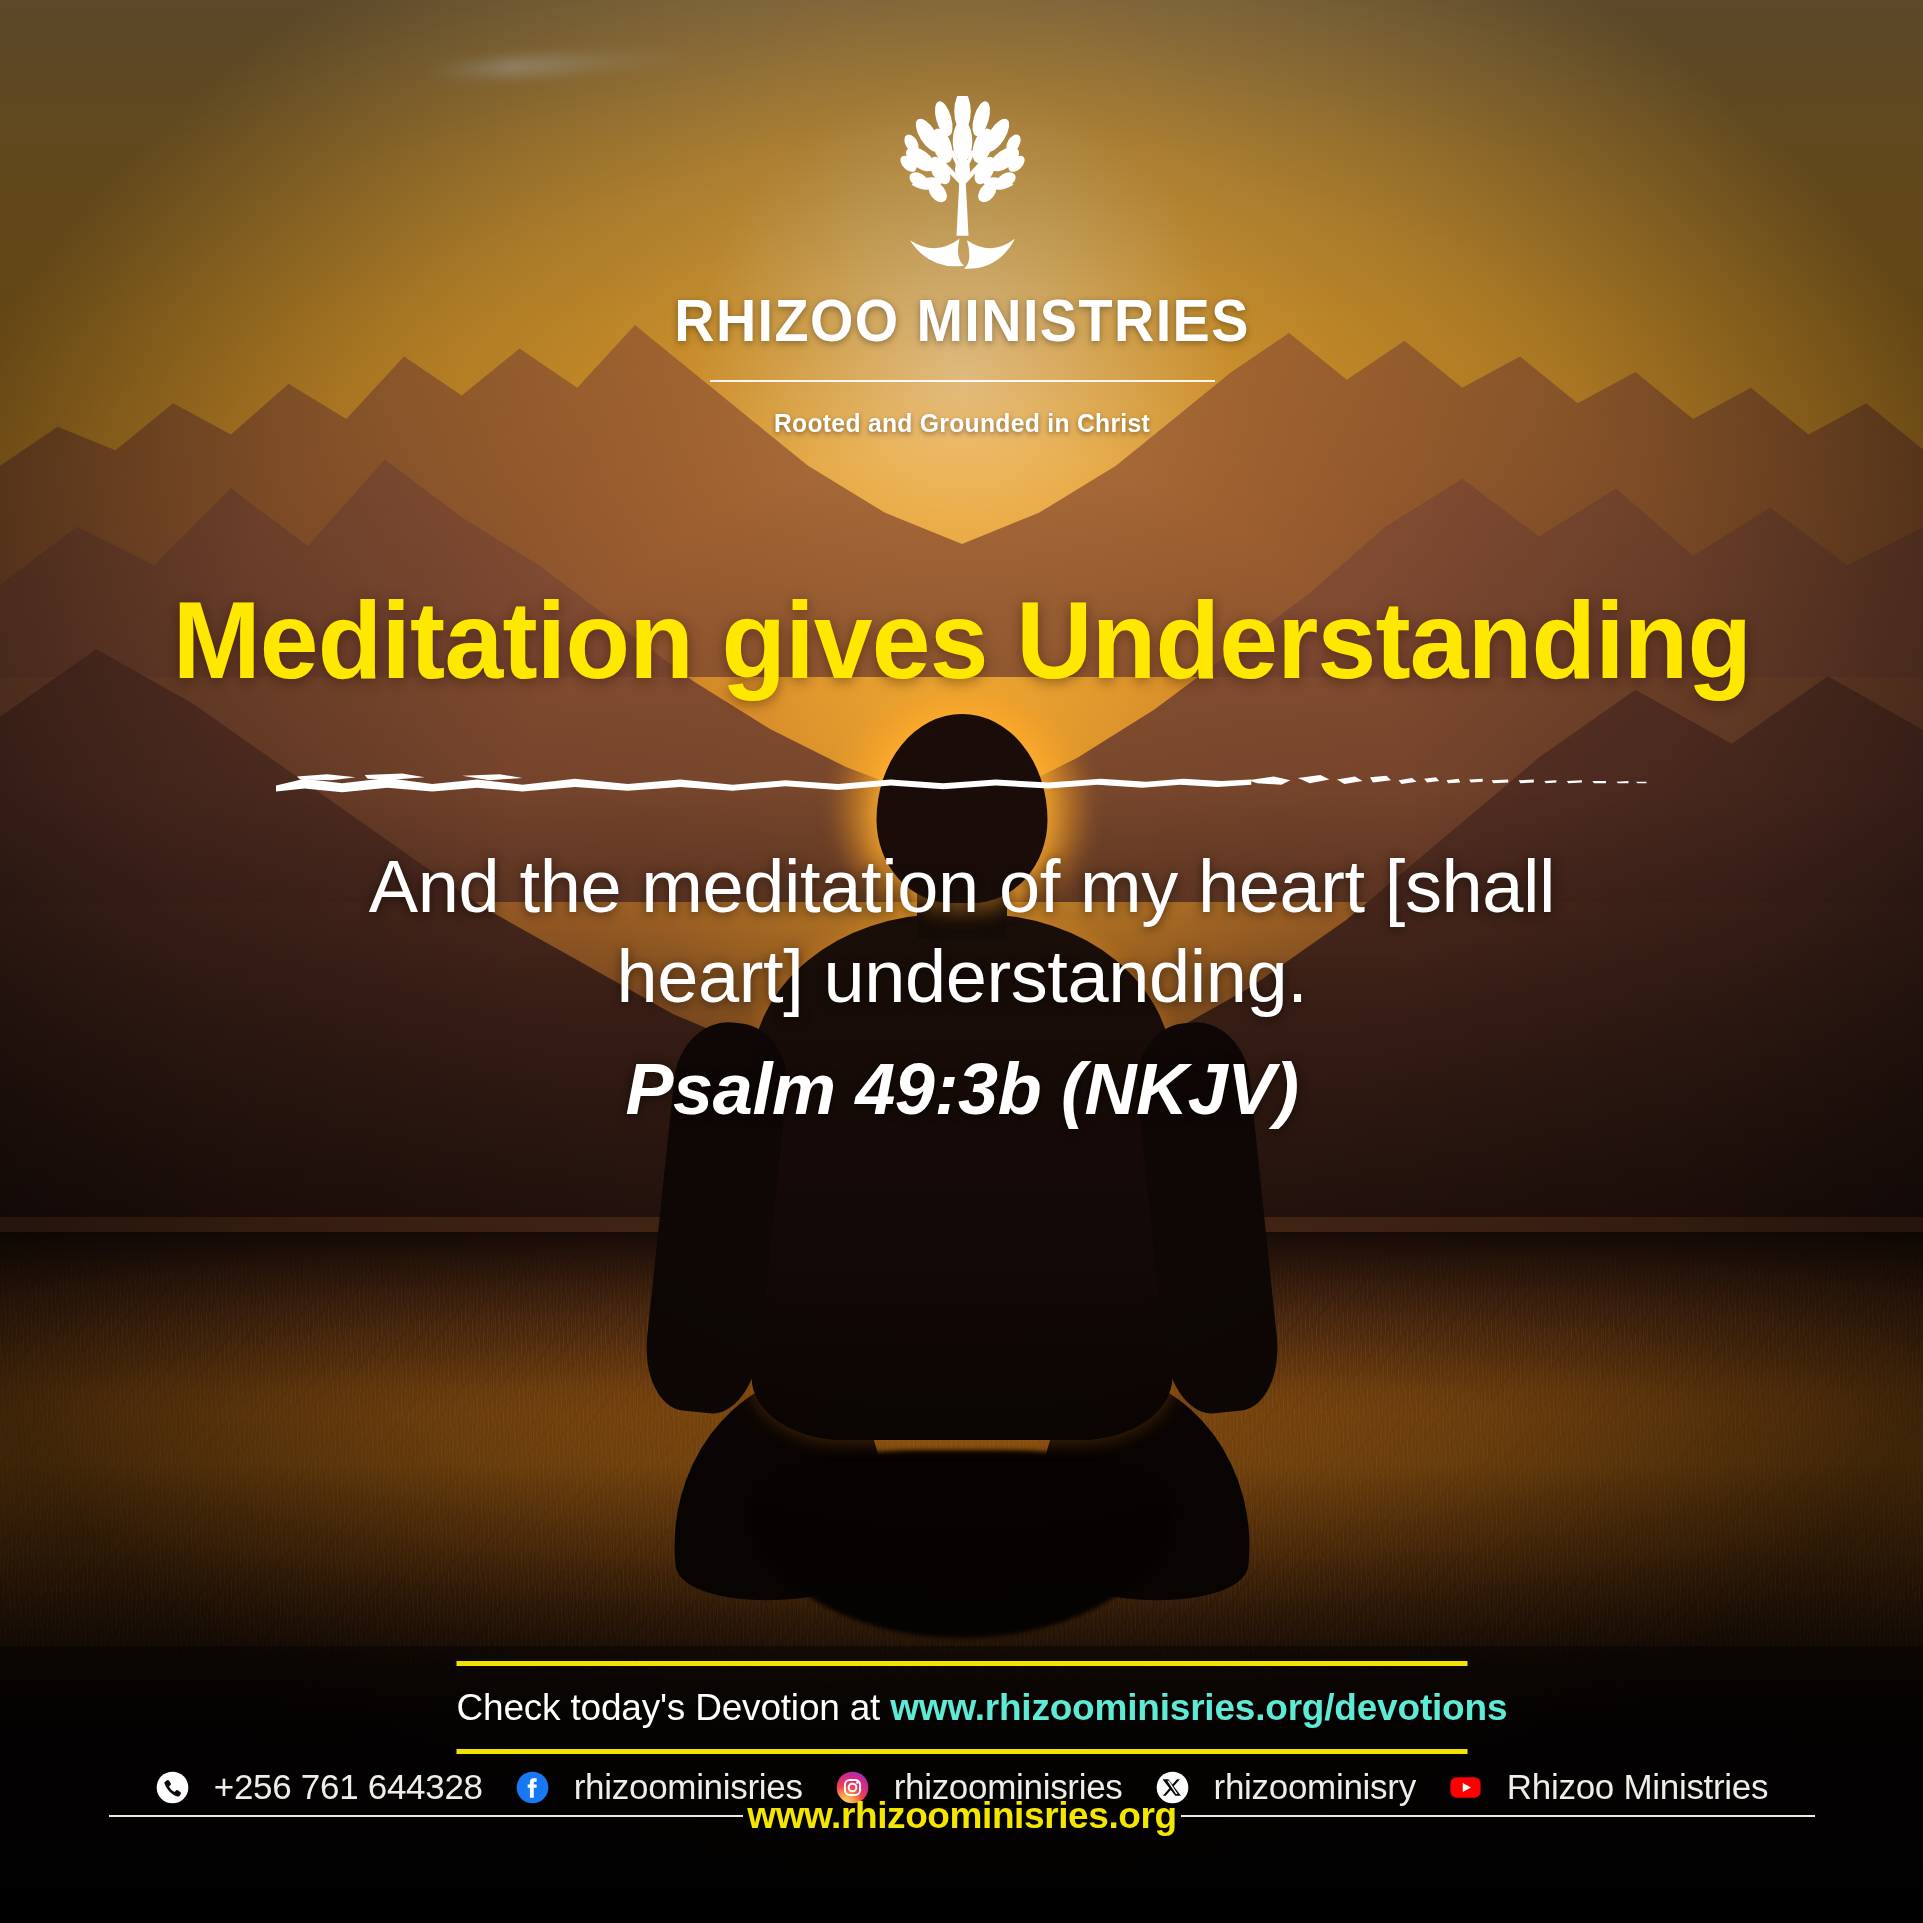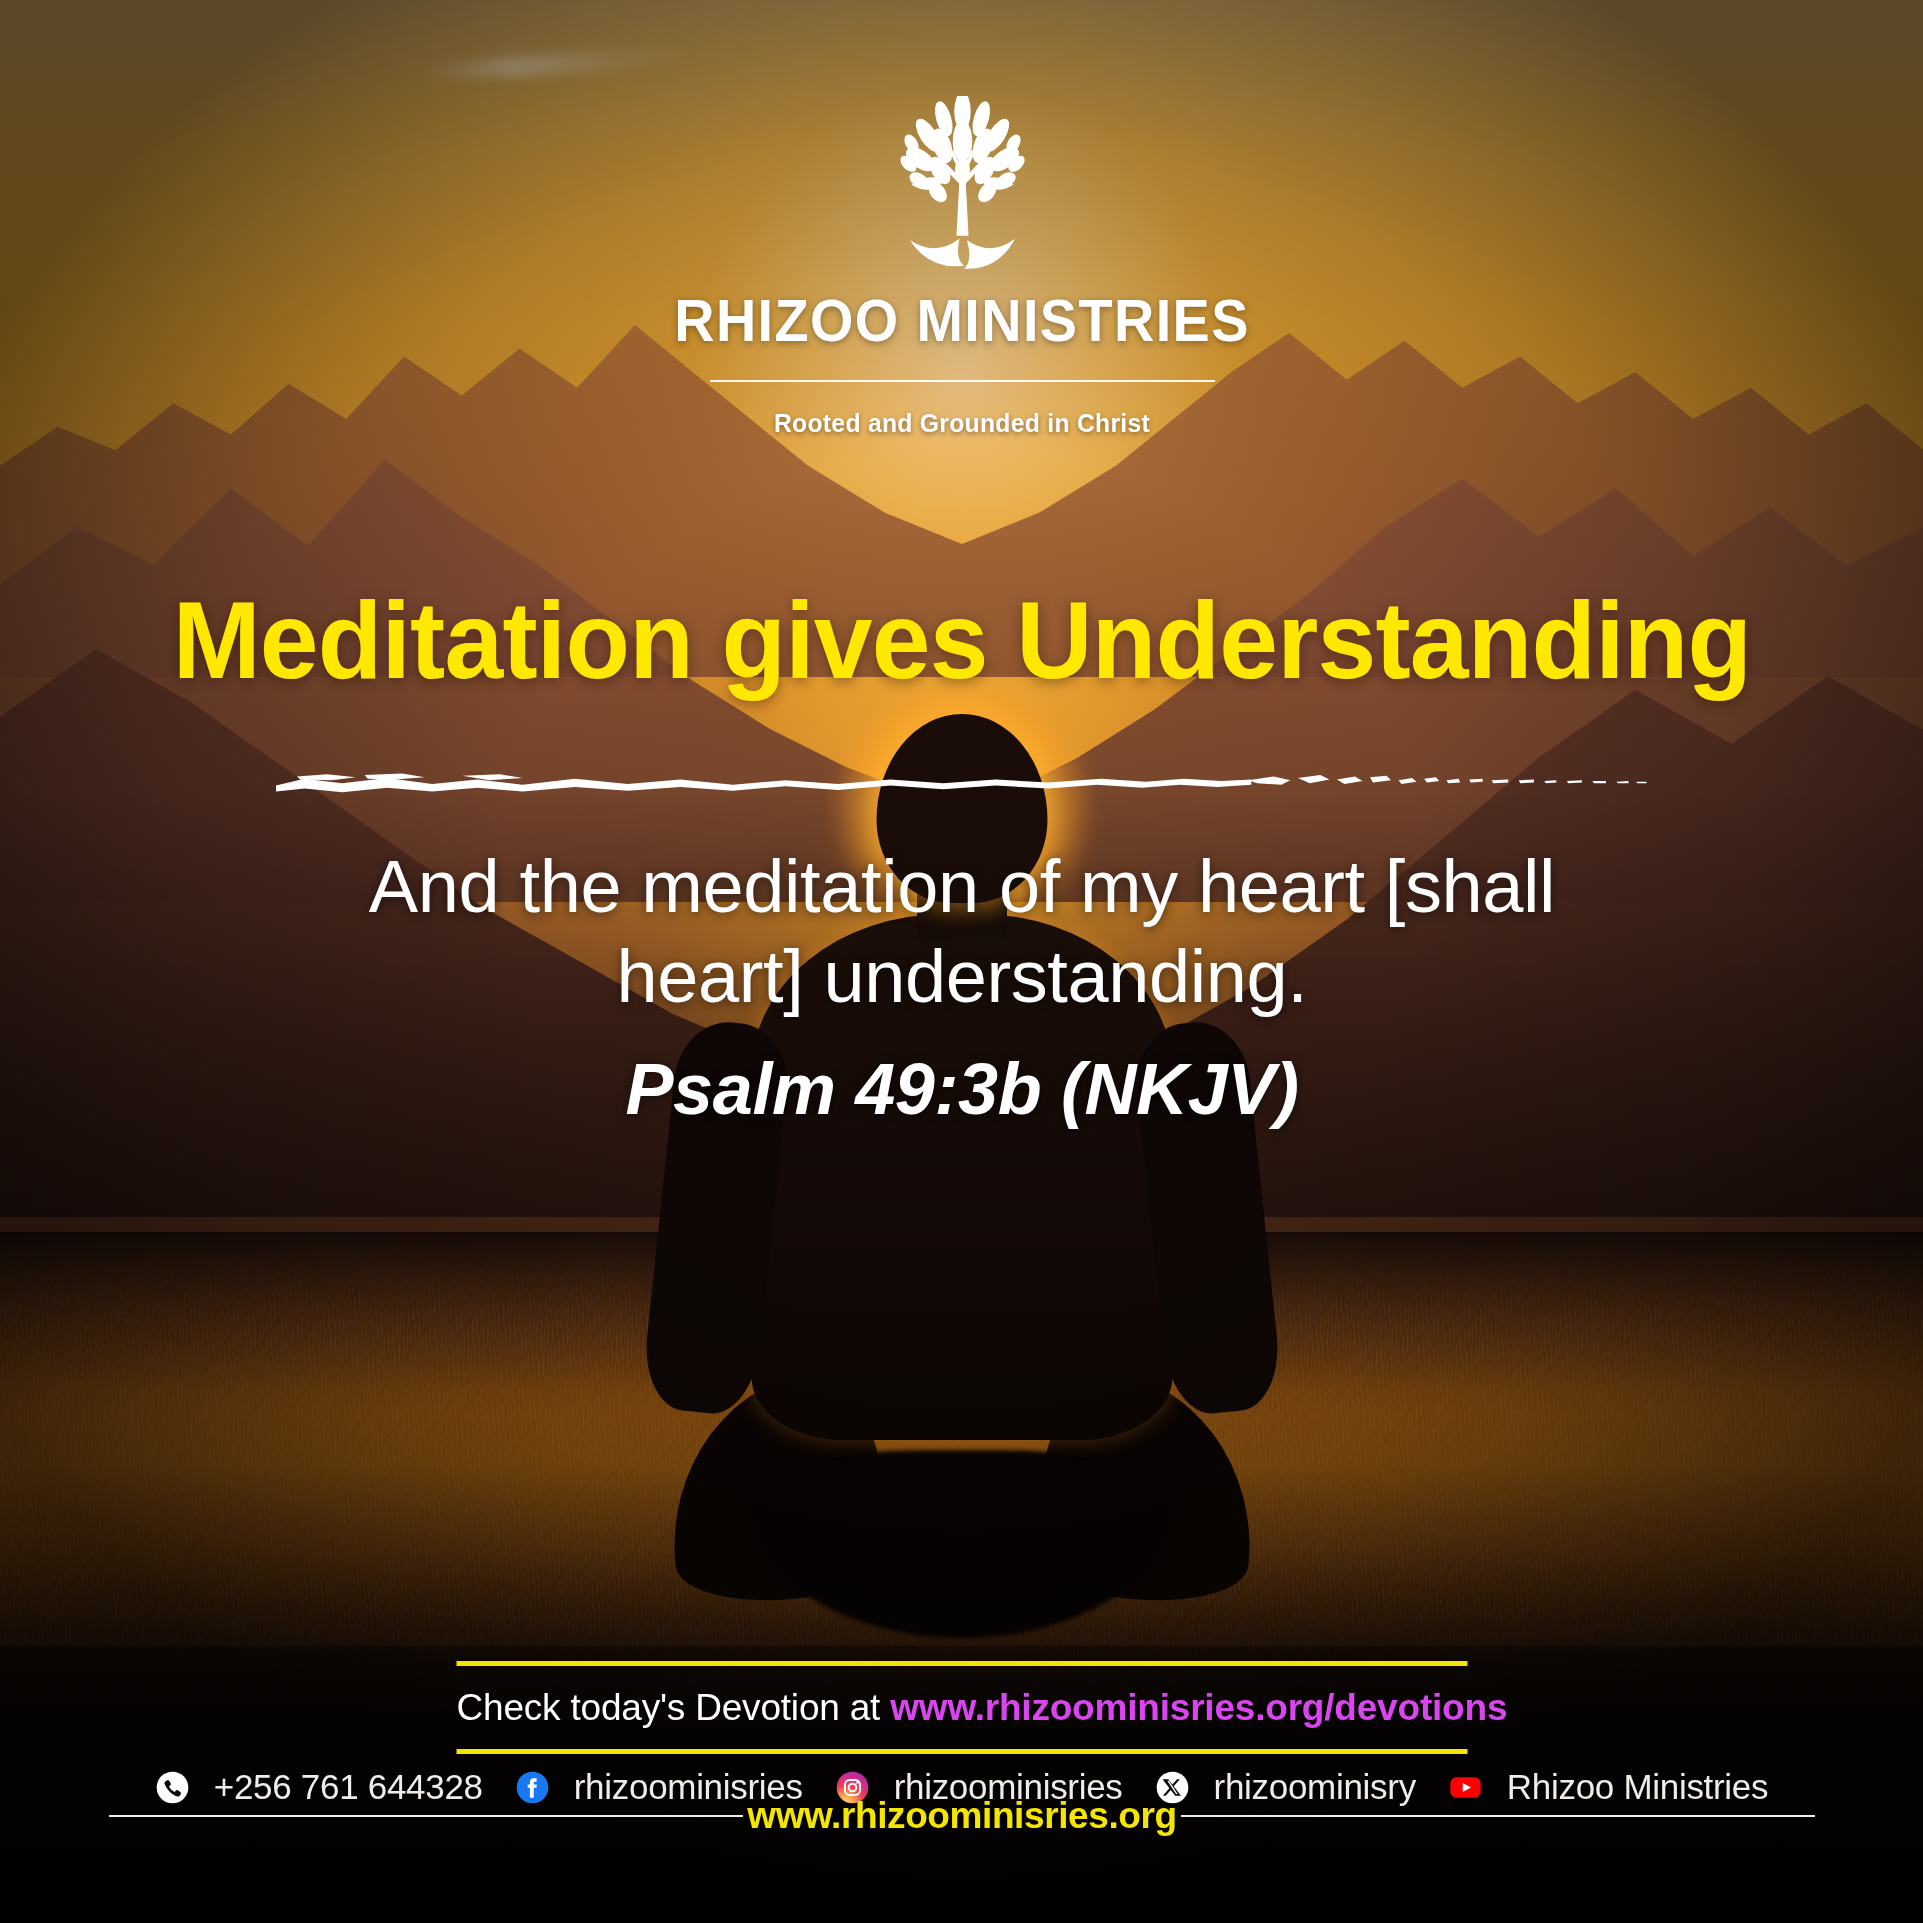--- a/index.html
+++ b/index.html
@@ -249,21 +249,21 @@
   
   #devotion{
     position:absolute;left:50%;top:1661px;transform:translateX(-50%);
     width:1011px;text-align:center;
   }
   .yrule{height:5.3px;background:#f2e400;width:100%;}
   #devotion-text{
     padding:21px 0 19.5px;
     font-size:37px;color:#ffffff;letter-spacing:-0.2px;white-space:nowrap;
   }
-  #devotion-url{color:#d946ef;font-weight:bold;}
+  #devotion-url{color:#5eead4;font-weight:bold;}
 
   
   #social{
     position:absolute;left:0;top:1767px;width:100%;
     display:flex;justify-content:center;align-items:center;gap:33px;
   }
   .social-item{display:flex;align-items:center;gap:25px;}
   .social-label{font-size:35px;color:#f0ece8;letter-spacing:-0.3px;white-space:nowrap;}
   .ico{width:33px;height:33px;flex:0 0 auto;display:block;}
 

